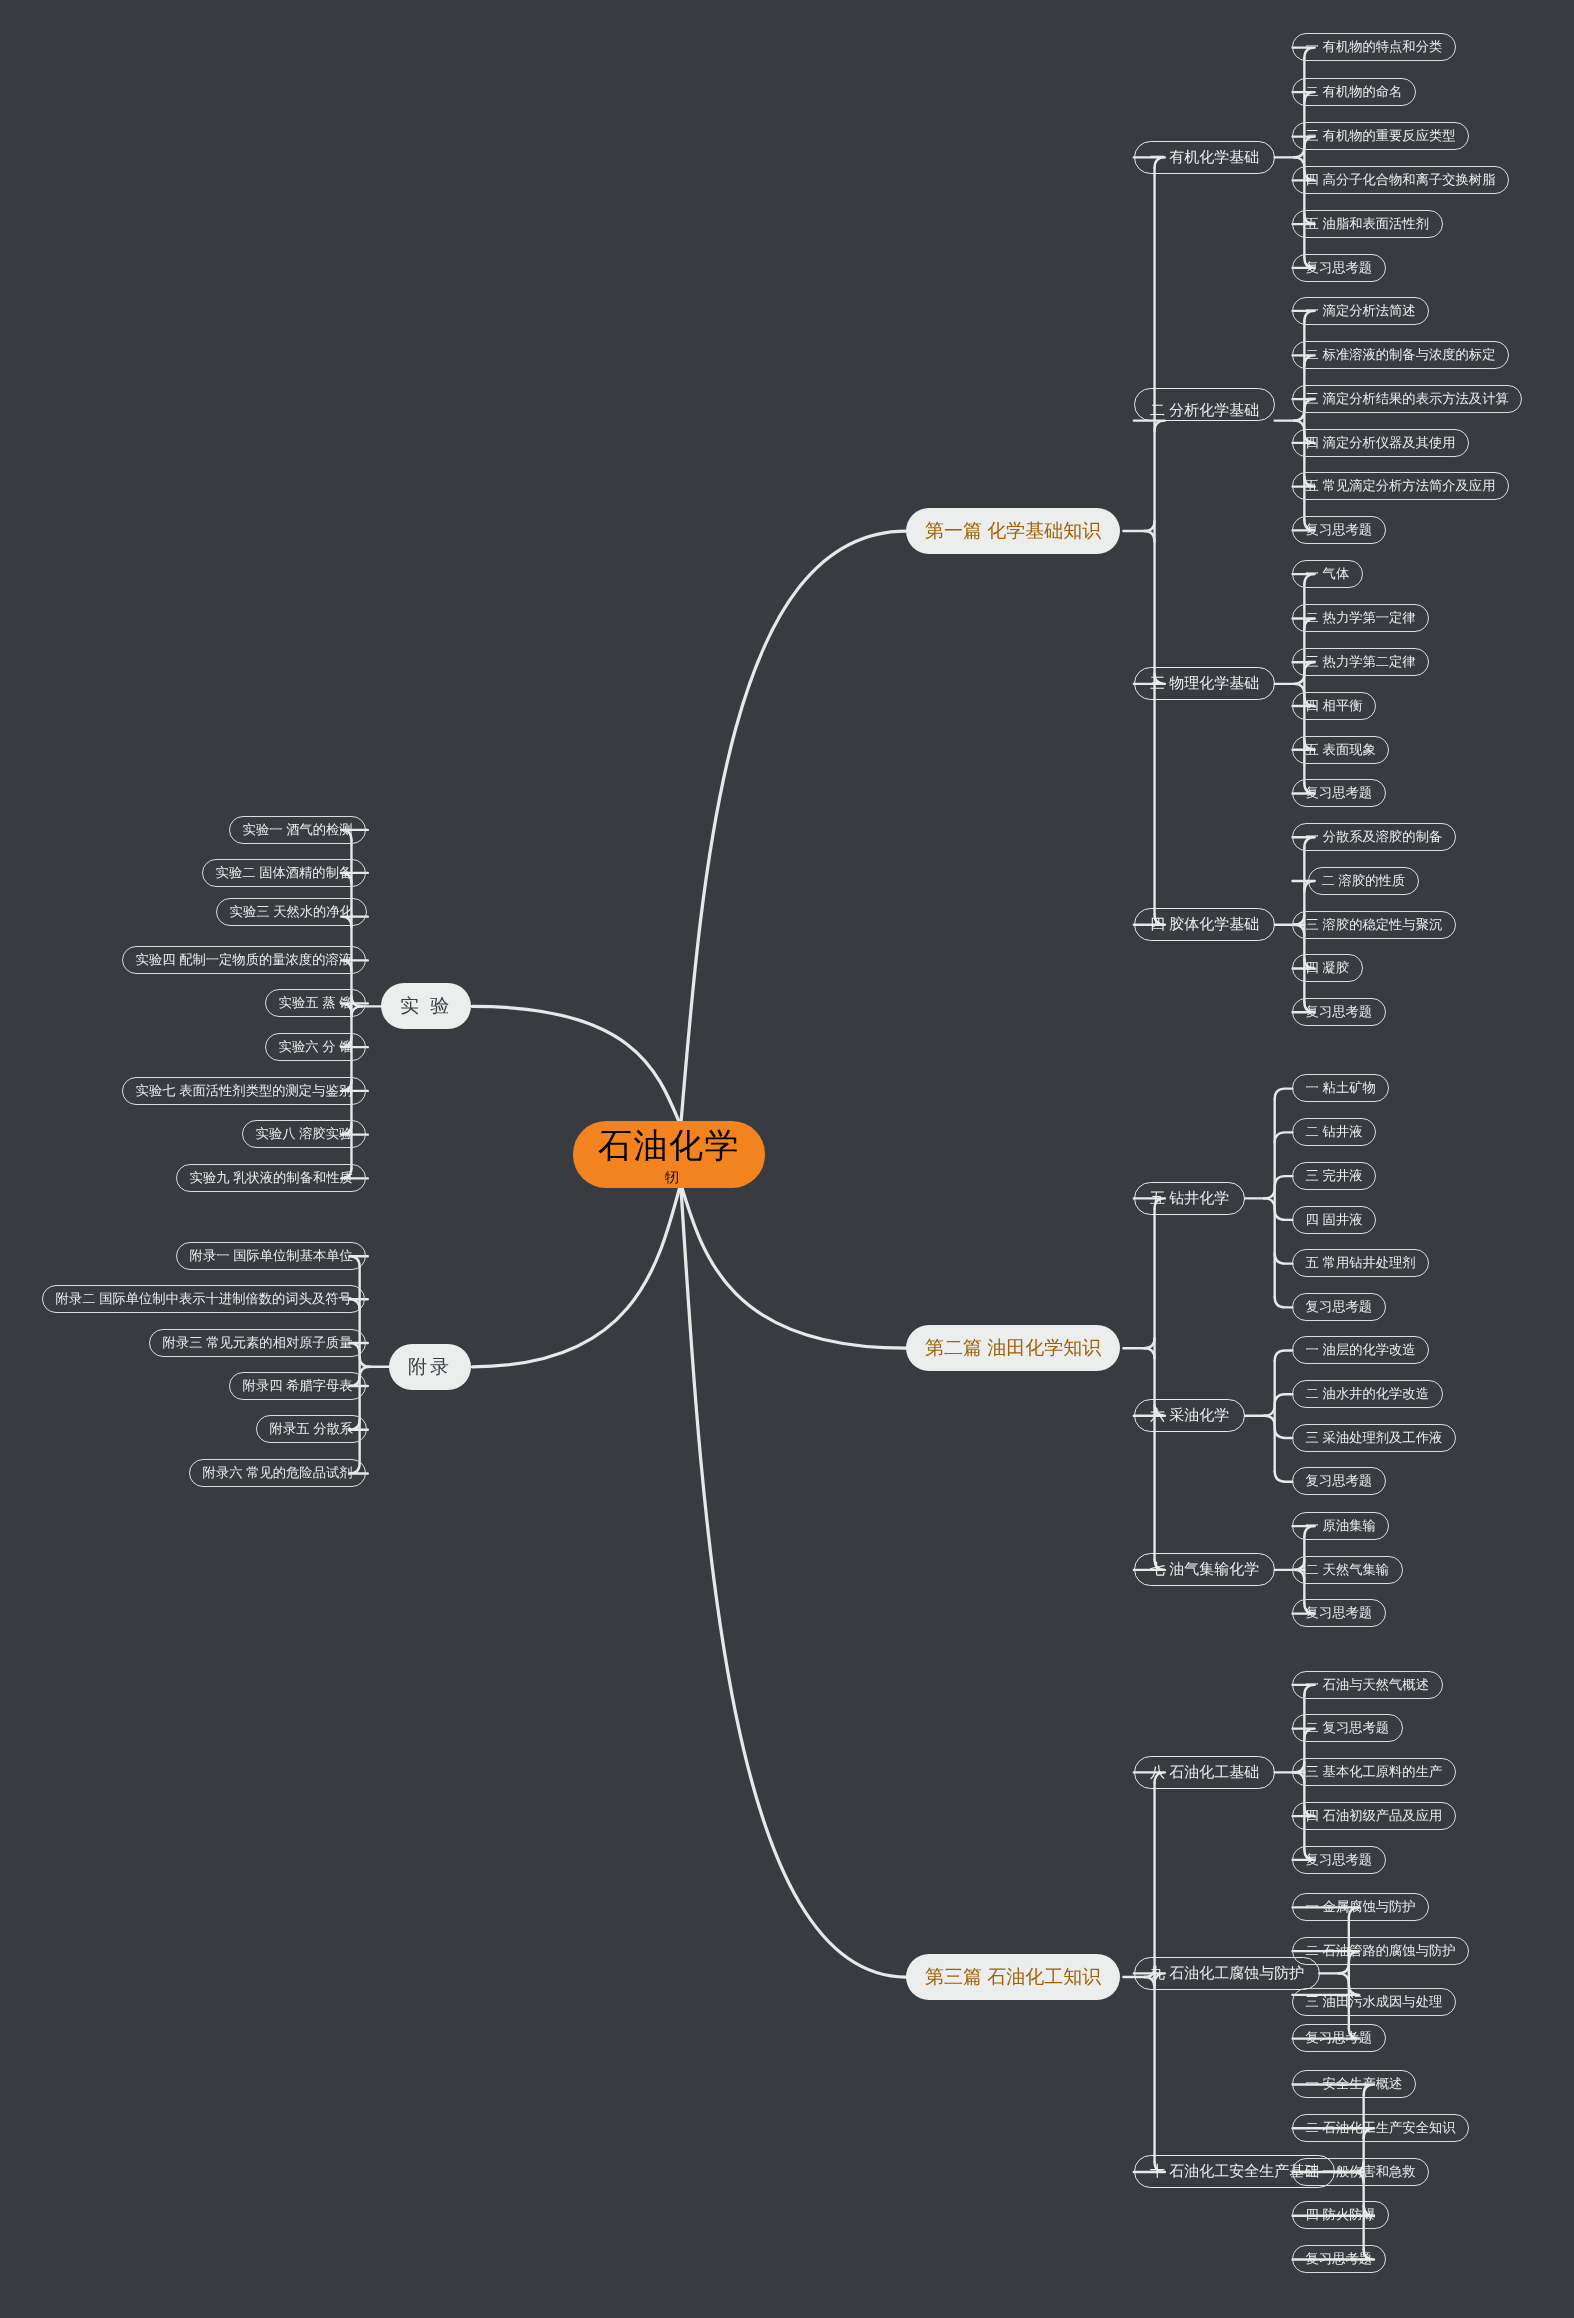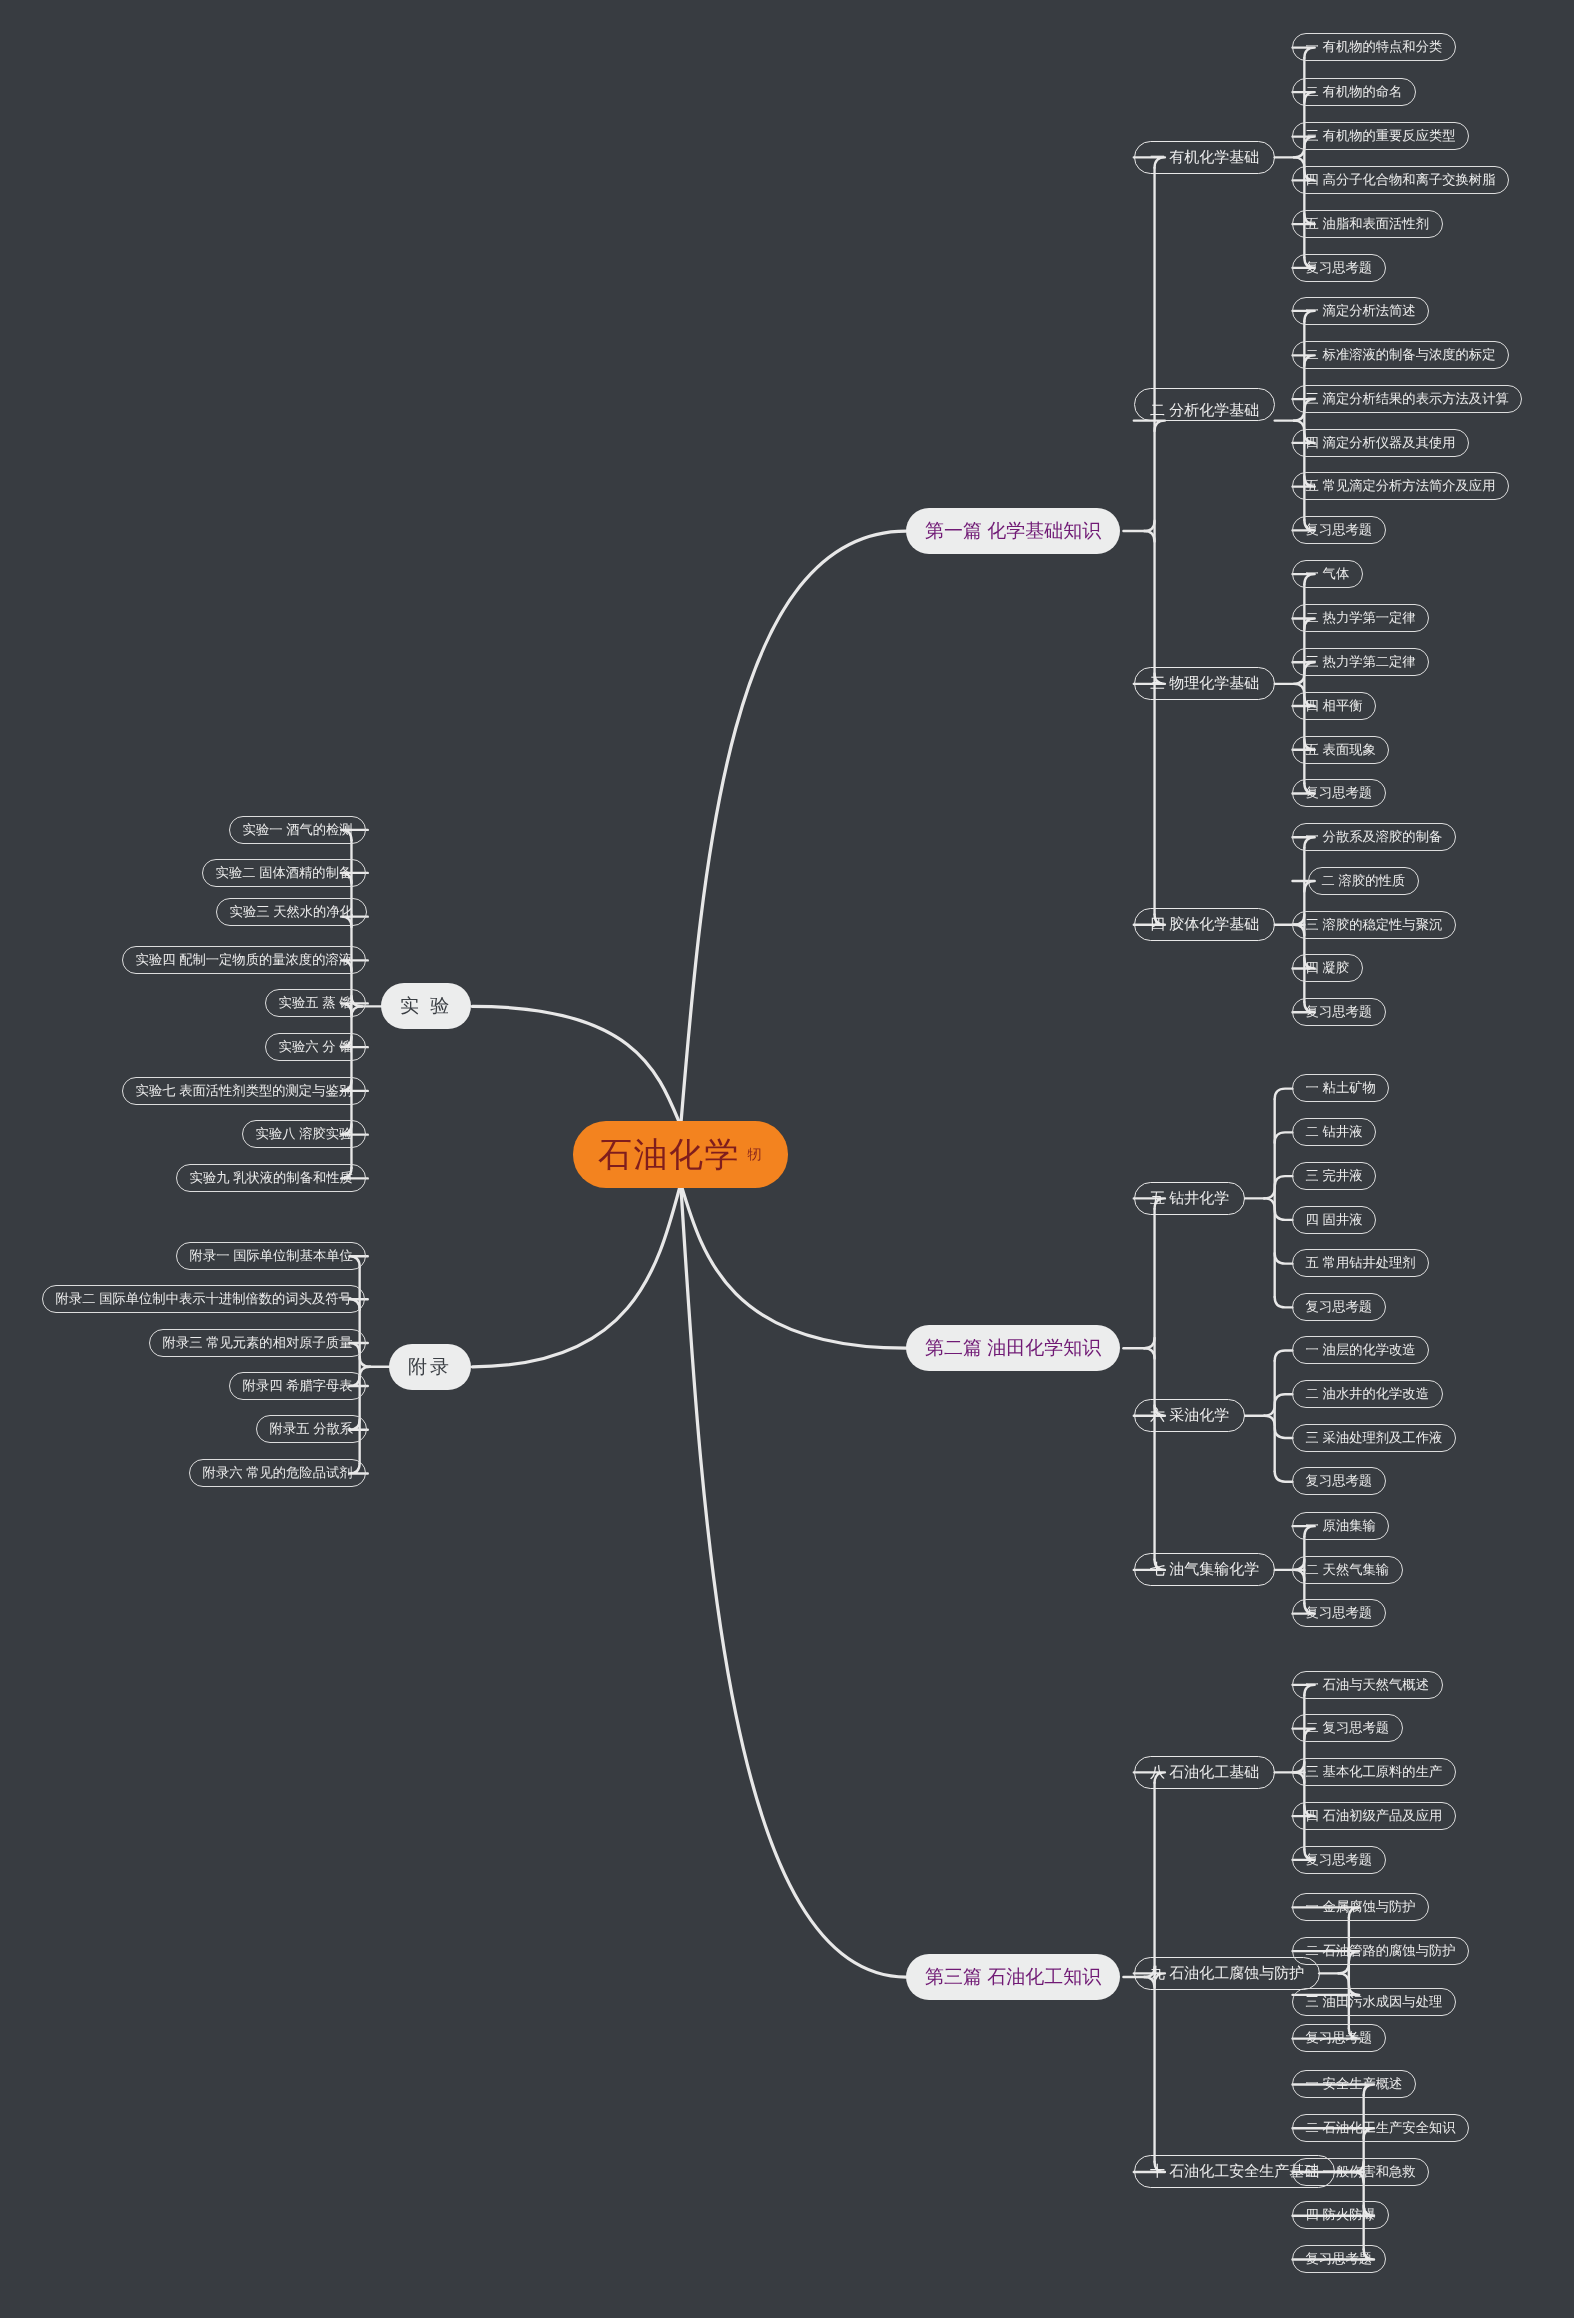--- a/index.html
+++ b/index.html
@@ -3,24 +3,24 @@
 <meta charset="utf-8">
 <style>
   html,body{margin:0;padding:0;background:#000;}
   body{font-family:"Liberation Sans","DejaVu Sans",sans-serif;}
   #stage{position:relative;width:1575px;height:2319px;background:#383c41;overflow:hidden;}
   svg#links{position:absolute;left:0;top:0;width:1575px;height:2319px;pointer-events:none;}
   svg#links path{fill:none;stroke:#e8e8e8;stroke-width:3.2;stroke-linecap:round;stroke-linejoin:round;}
   svg#links path.thick{stroke-width:4.4;}
   .node{position:absolute;box-sizing:border-box;display:flex;align-items:center;justify-content:center;white-space:nowrap;}
   
-  .root{background:#f3831f;color:#7f1d1d;border-radius:33px;font-size:34px;letter-spacing:1.5px;padding:0 25px;height:67px;}
+  .root{background:#f3831f;color:#000000;border-radius:33px;font-size:34px;letter-spacing:1.5px;padding:0 25px;height:67px;flex-direction:column;}
   .root .sup{font-size:14px;margin-left:7.4px;align-self:center;opacity:.95;}
   
-  .l1{background:#eceded;color:#701a75;border-radius:25px;font-size:19px;height:46px;padding:0 19px;justify-content:center;}
+  .l1{background:#eceded;color:#a16207;border-radius:25px;font-size:19px;height:46px;padding:0 19px;justify-content:center;}
   
   .l1s{background:#eceded;color:#3b3f44;border-radius:25px;font-size:19px;height:46px;padding:0 19px;letter-spacing:3px;}
   
   .l2{border:1.8px solid #e8e8e8;color:#eeeeee;border-radius:19px;font-size:15px;height:33px;padding:0 15px;background:transparent;}
   
   .l3{border:1.6px solid #dddddd;color:#ececec;border-radius:16.3px;font-size:13.3px;height:28px;padding:0 12.6px;background:transparent;}
 </style>
 </head>
 <body>
 

